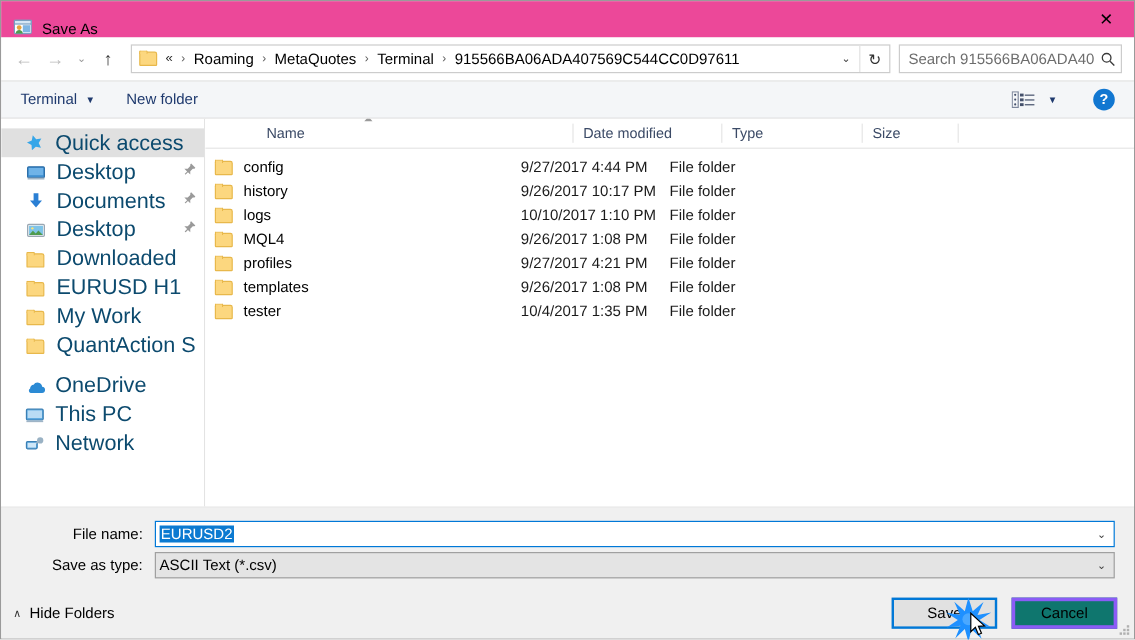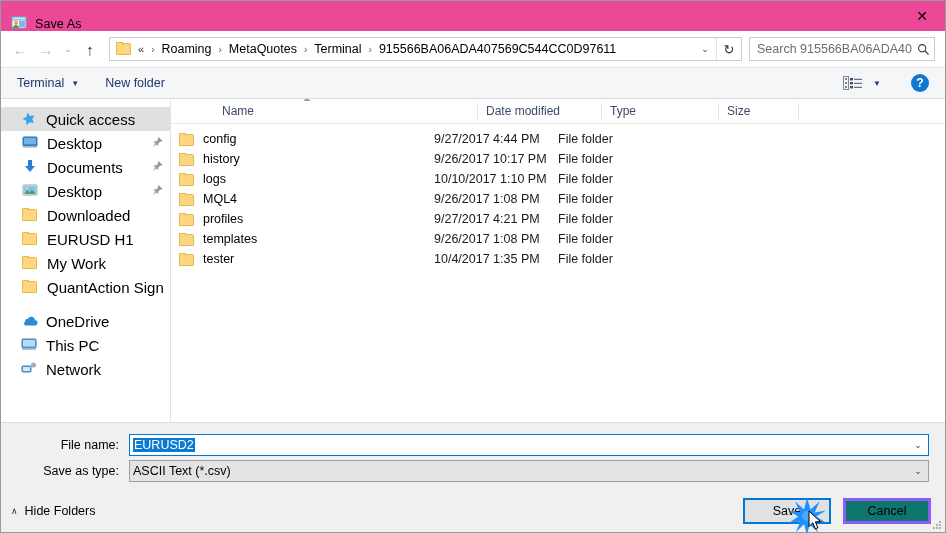--- a/index.html
+++ b/index.html
@@ -242,22 +242,22 @@
     background: #ffffff;
     border-right: 1px solid #e3e3e3;
     padding-top: 8px;
     box-sizing: border-box;
     overflow: hidden;
   }
   .nav-row {
     height: 24px;
     display: flex;
     align-items: center;
-    font-size: 15px;
-    color: #000000;
+    font-size: 18px;
+    color: #0c4a6e;
     padding-right: 6px;
     white-space: nowrap;
   }
   .nav-row.selected { background: #e0e0e0; }
   .nav-row .ico {
     width: 18px;
     height: 16px;
     margin-right: 7px;
     flex: none;
     position: relative;

